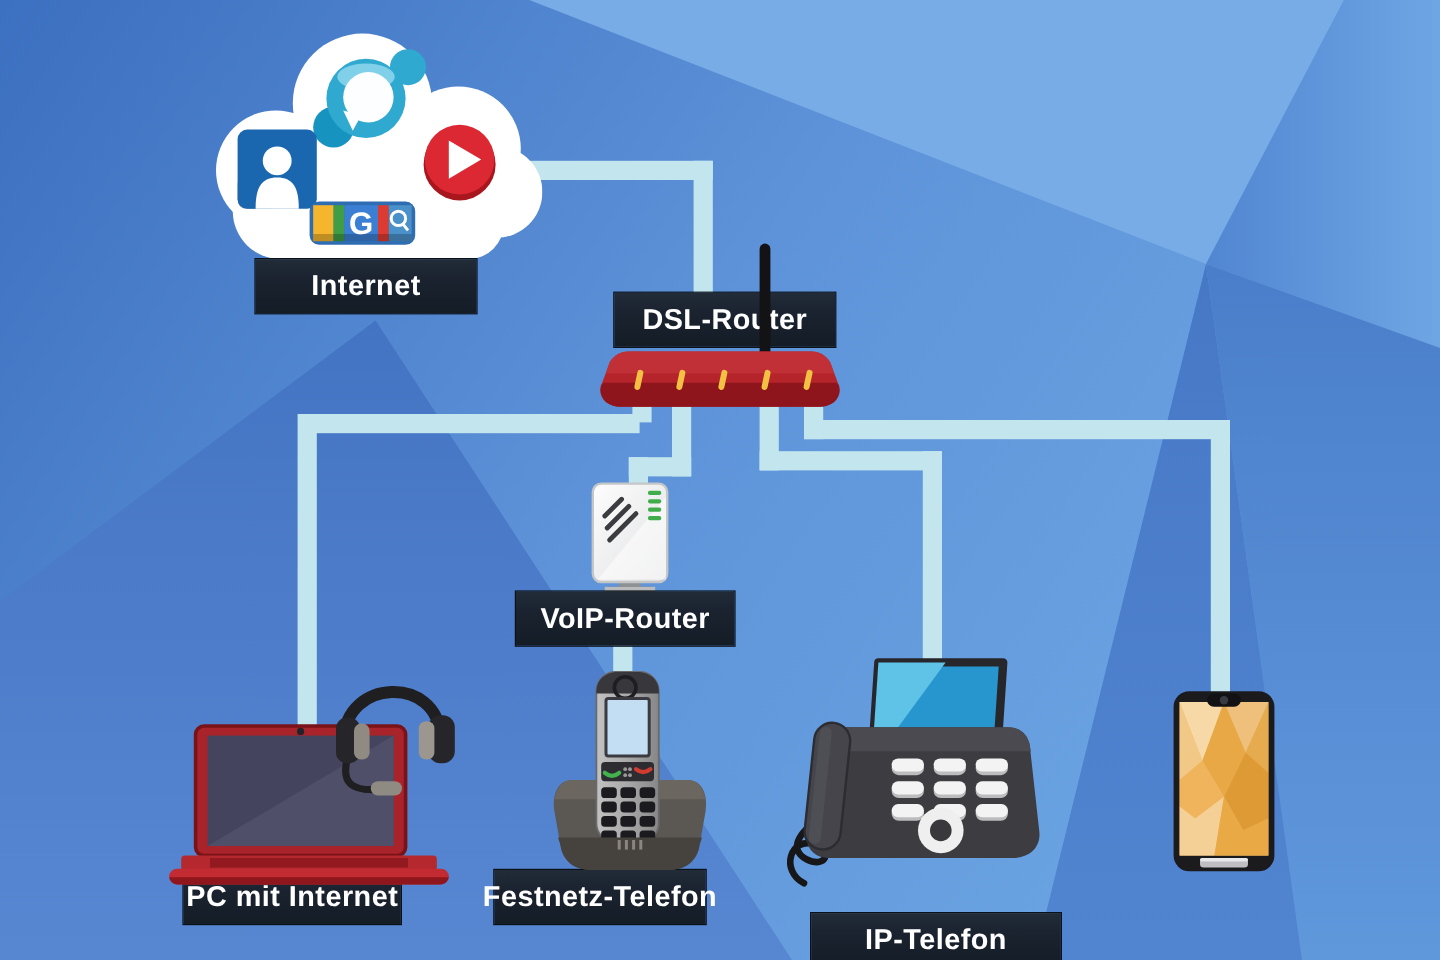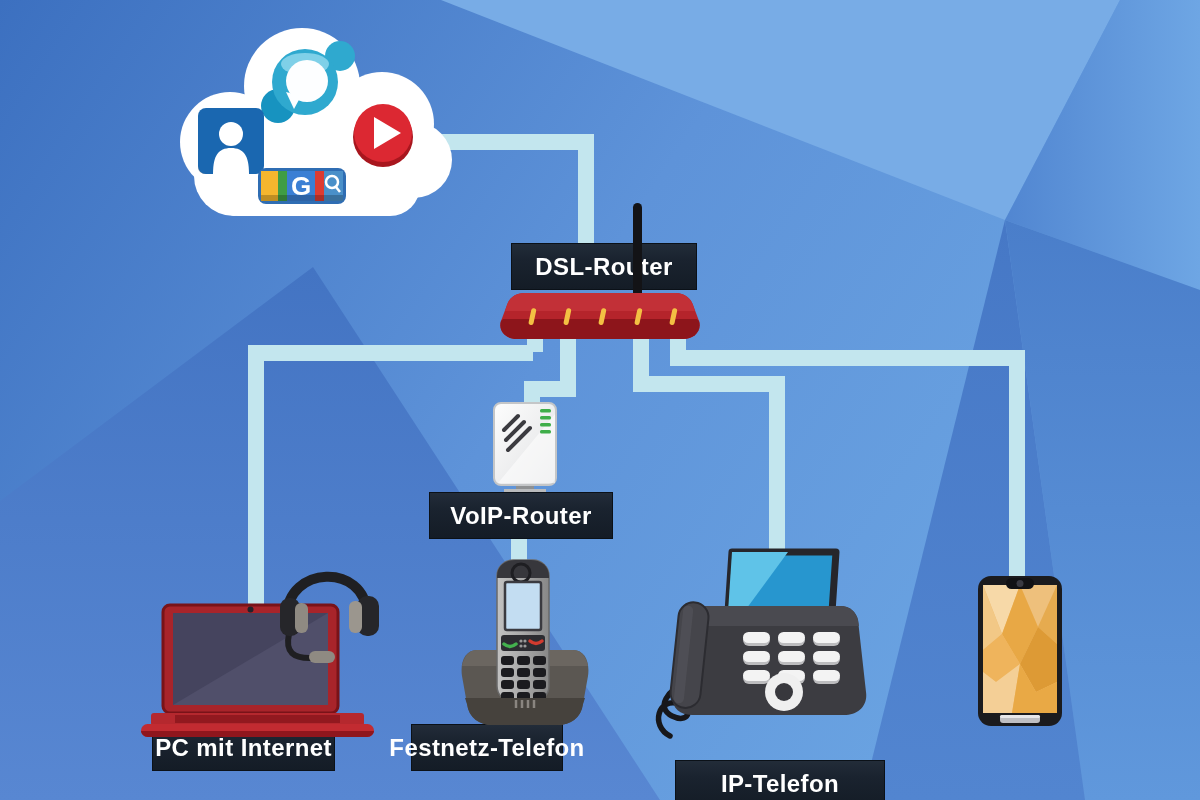--- a/index.html
+++ b/index.html
@@ -277,19 +277,20 @@
       <polygon points="48,92 66,55 85,72 85,110 64,120" fill="#dd9a35"></polygon>
       <polygon points="24,110 48,92 40,141 11,141 11,100" fill="#f4cf96"></polygon>
       <polygon points="64,120 48,92 40,141 85,141 85,110" fill="#e9a945"></polygon>
     </g>
     <rect x="34" y="6" width="28" height="11" rx="5.5" fill="#121215"></rect>
     <circle cx="48" cy="11.5" r="3.5" fill="#3a3a42"></circle>
     <rect x="28" y="143" width="40" height="8" rx="3" fill="#bfbfc3"></rect>
     <rect x="28" y="143" width="40" height="3" rx="1.5" fill="#e8e8ea"></rect>
   </svg>
 
+  <div class="label" style="left:212px;top:215px;width:186px">Internet</div>
   <div class="label" style="left:511px;top:243px;width:186px">DSL-Router</div>
   <div class="label" style="left:429px;top:492px;width:184px">VoIP-Router</div>
   <div class="label" style="left:152px;top:724px;width:183px">PC mit Internet</div>
-  <div class="label" style="left:411px;top:724px;width:152px">Festnetz-Telefon</div>
+  <div class="label" style="left:411px;top:724px;width:178px">Festnetz-Telefon</div>
   <div class="label" style="left:675px;top:760px;width:210px">IP-Telefon</div>
 
 </div>
 
 </body></html>

